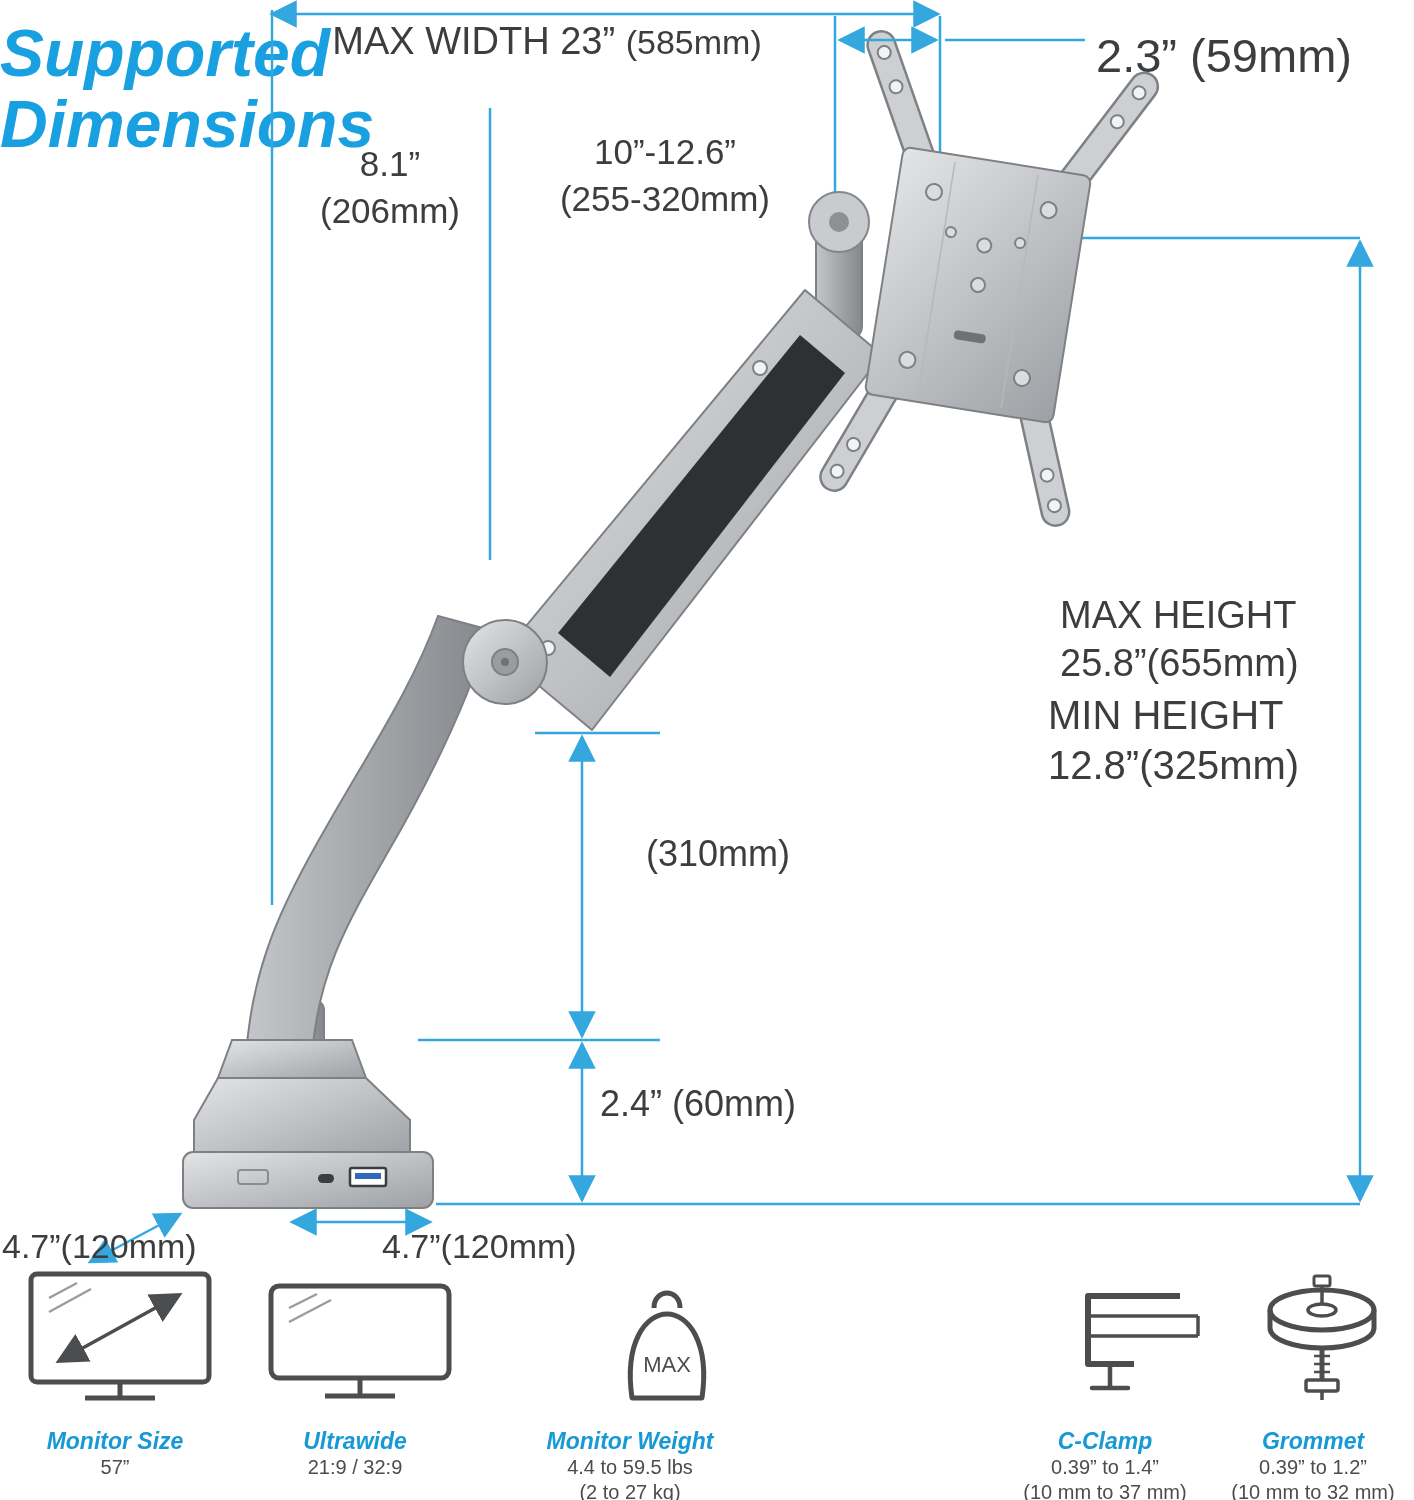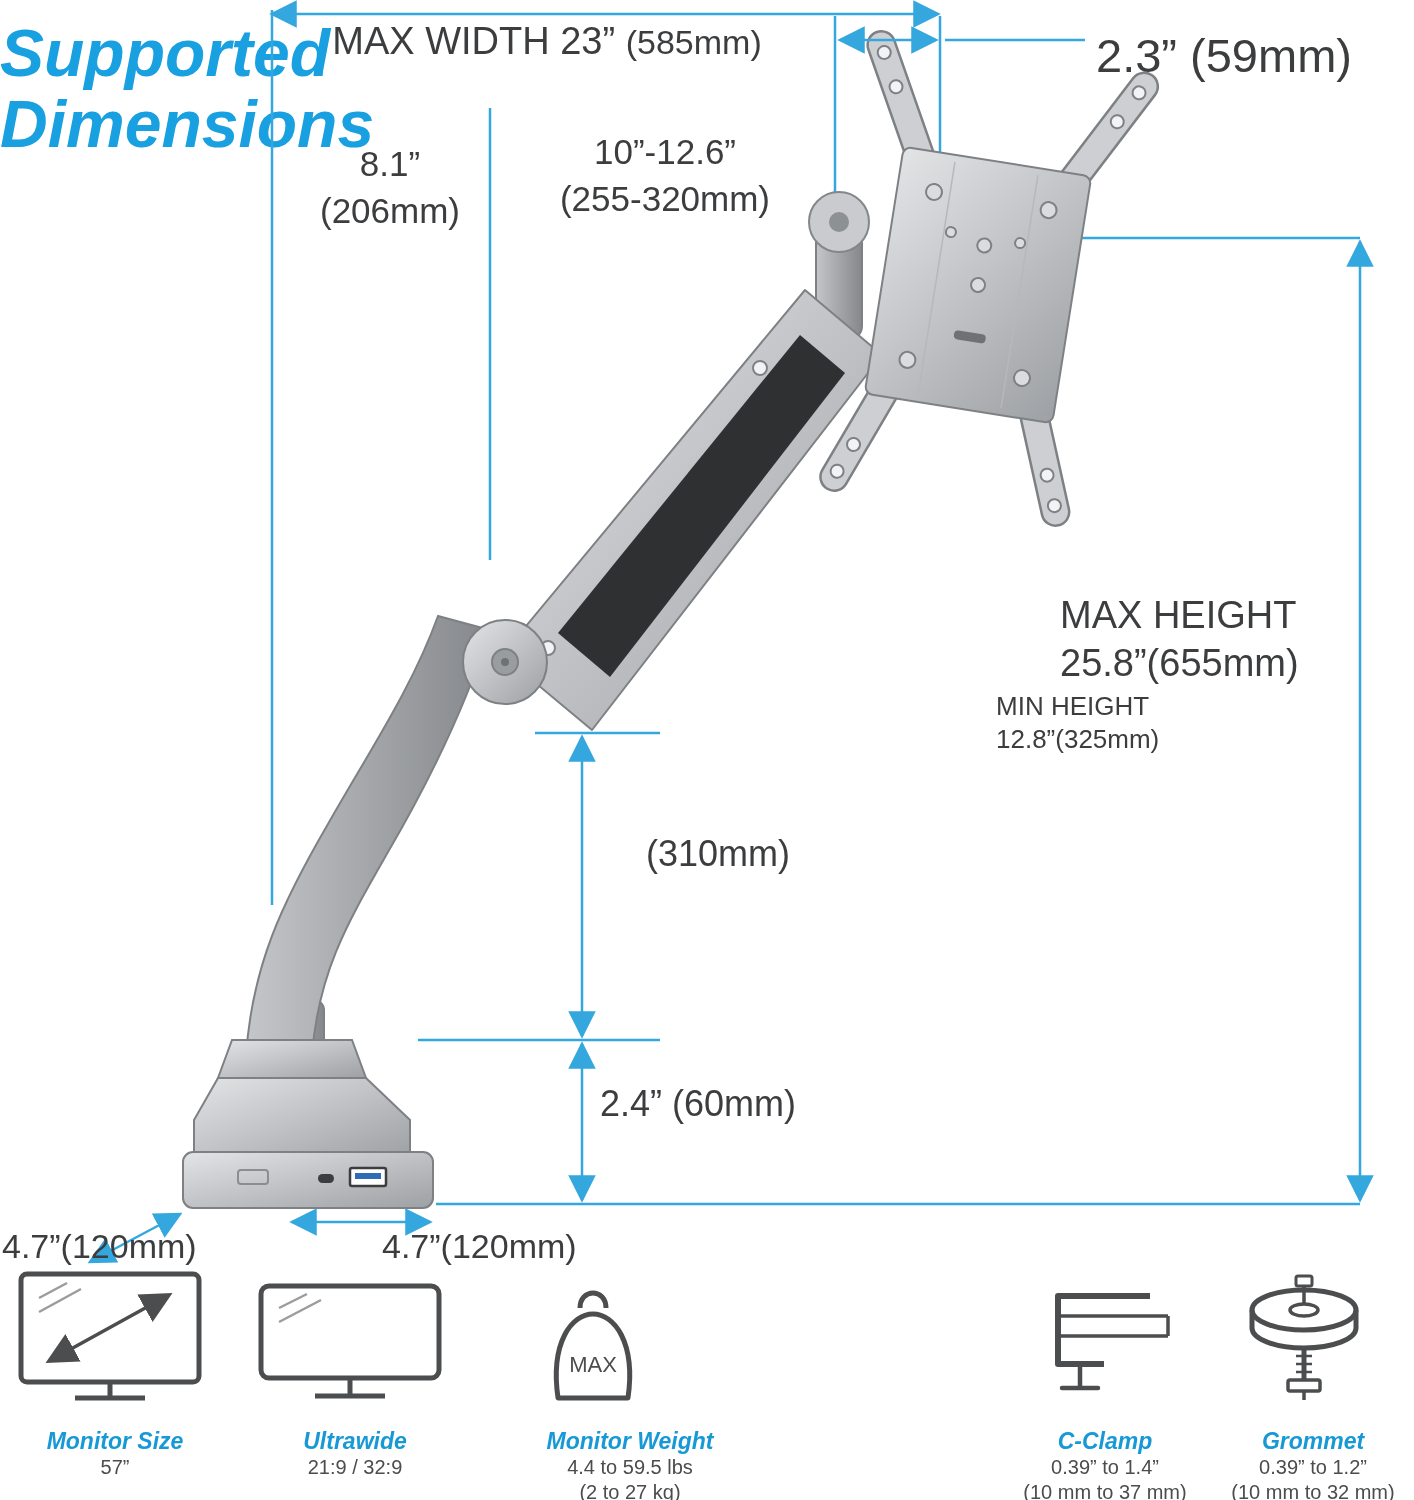--- a/index.html
+++ b/index.html
@@ -11,37 +11,37 @@
   .lbl{position:absolute;color:#3b3d3f;line-height:1.35;white-space:nowrap}
   .center{text-align:center}
   .fs35{font-size:35px}
   .sub{font-size:34px}
 
   #t-maxwidth{left:272px;top:16px;width:550px;text-align:center;font-size:38px}
   #t-offset{left:1096px;top:24px;font-size:47px}
   #t-rear{left:285px;top:140px;width:210px}
   #t-front{left:532px;top:128px;width:266px}
   #t-maxh{left:1060px;top:592px;font-size:38px;line-height:1.25}
-  #t-minh{left:996px;top:690px;font-size:26px;line-height:1.25}
+  #t-minh{left:1048px;top:690px;font-size:40px;line-height:1.25}
   #t-riser{left:618px;top:830px;width:200px;font-size:36px}
   #t-baseh{left:600px;top:1080px;font-size:36px}
   #t-depth{left:2px;top:1224px;font-size:34px}
   #t-width{left:382px;top:1224px;font-size:34px}
 
   #t-supported{left:893px;top:980px;font-size:66px;font-weight:bold;font-style:italic;
     line-height:1.08;color:#18a0e0;white-space:nowrap}
 
   .feature{position:absolute;top:1266px;text-align:center}
   #f1{left:15px;width:200px}
   #f2{left:255px;width:200px}
   #f3{left:518px;width:224px}
   #f4{left:763px;width:234px}
   #f5{left:1000px;width:210px}
   #f6{left:1214px;width:198px}
-  .icon-box{height:142px;display:flex;align-items:flex-end;justify-content:flex-start}
+  .icon-box{height:142px;display:flex;align-items:flex-end;justify-content:flex-end}
   .flabel{margin-top:20px;font-size:23px;font-weight:bold;font-style:italic;color:#1799d6}
   .fline{font-size:20px;line-height:1.25;color:#4a4c4e}
 </style>
 </head>
 <body>
 
 <div id="stage">
 
   
   <svg width="0" height="0">

